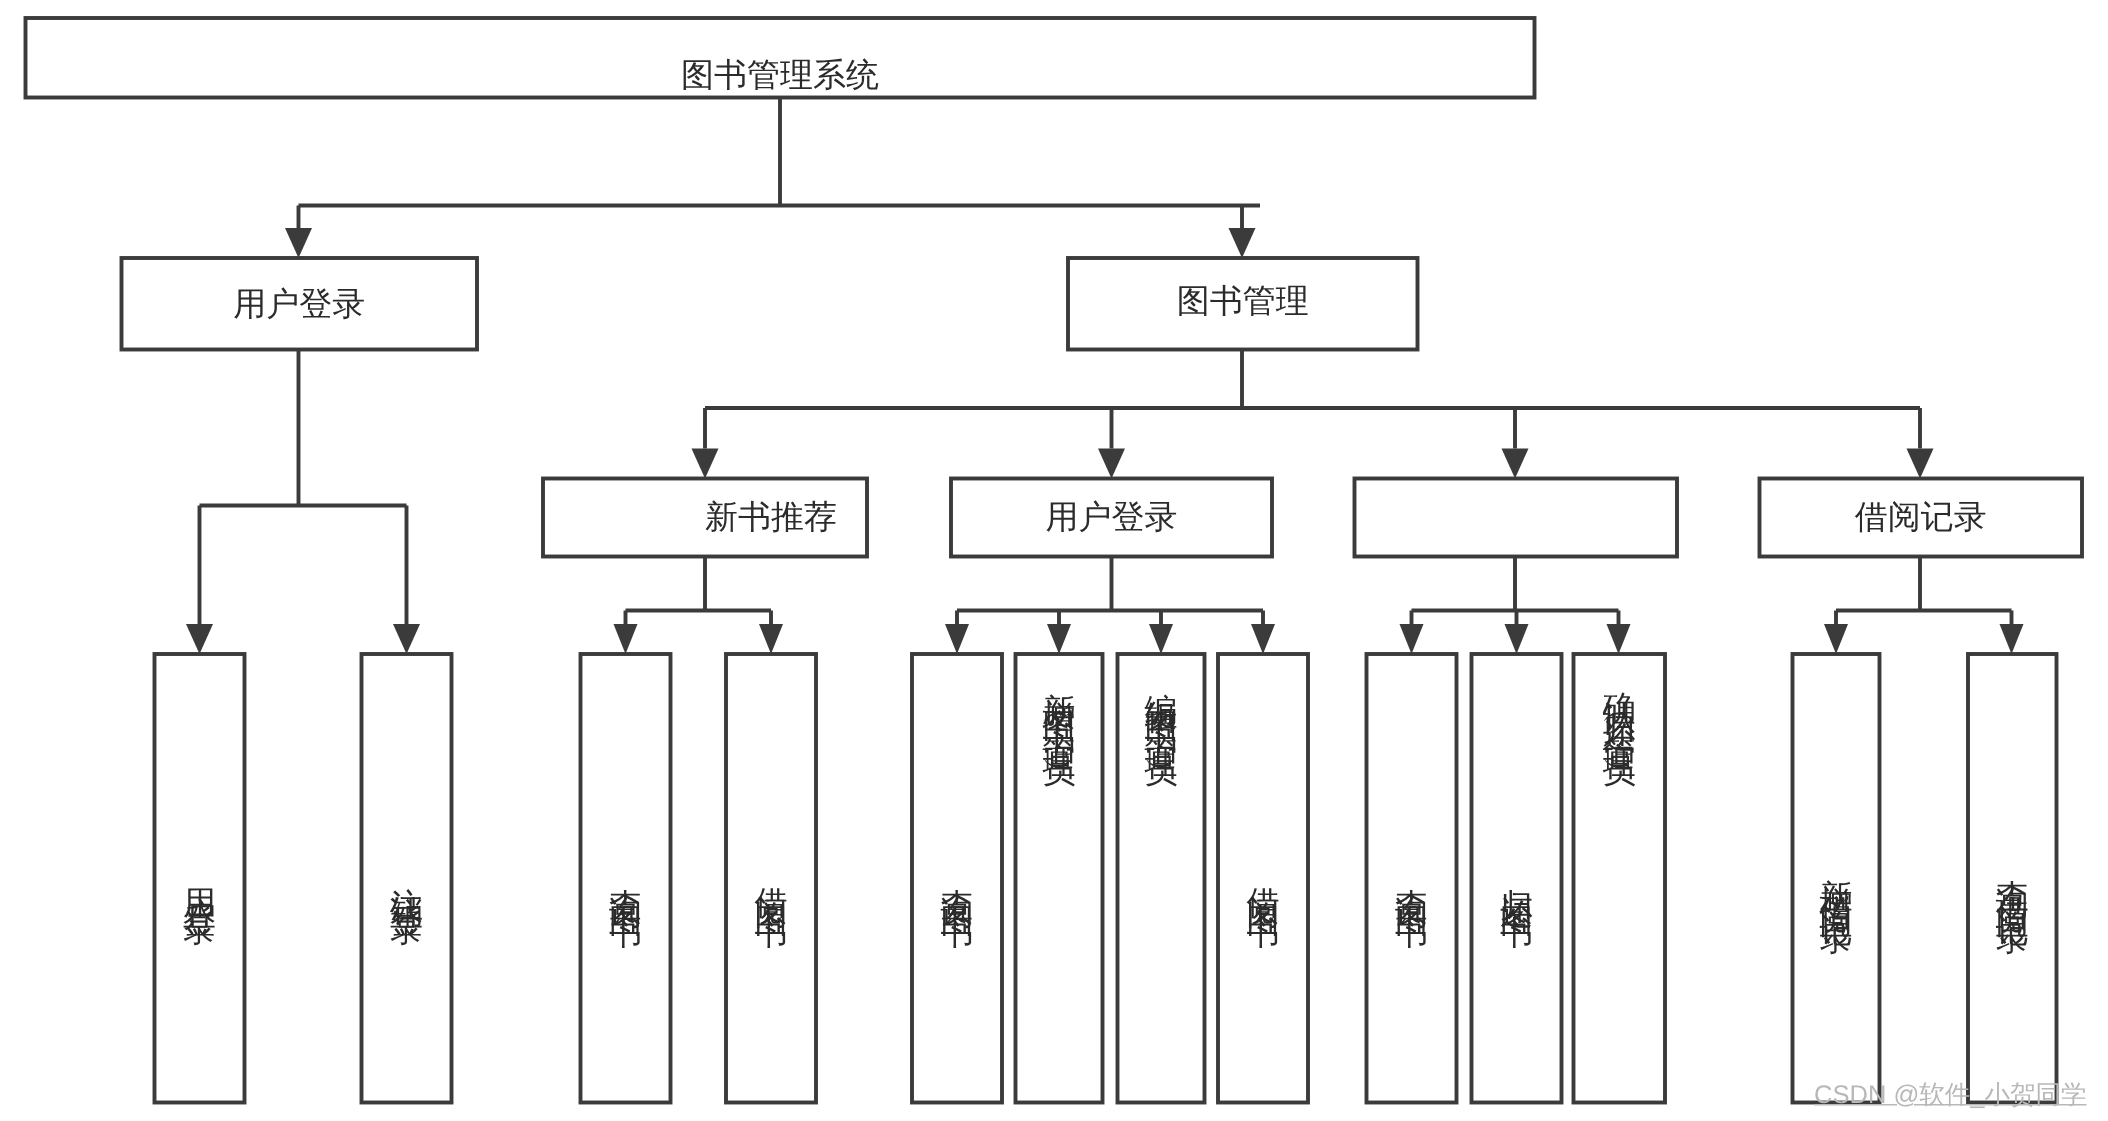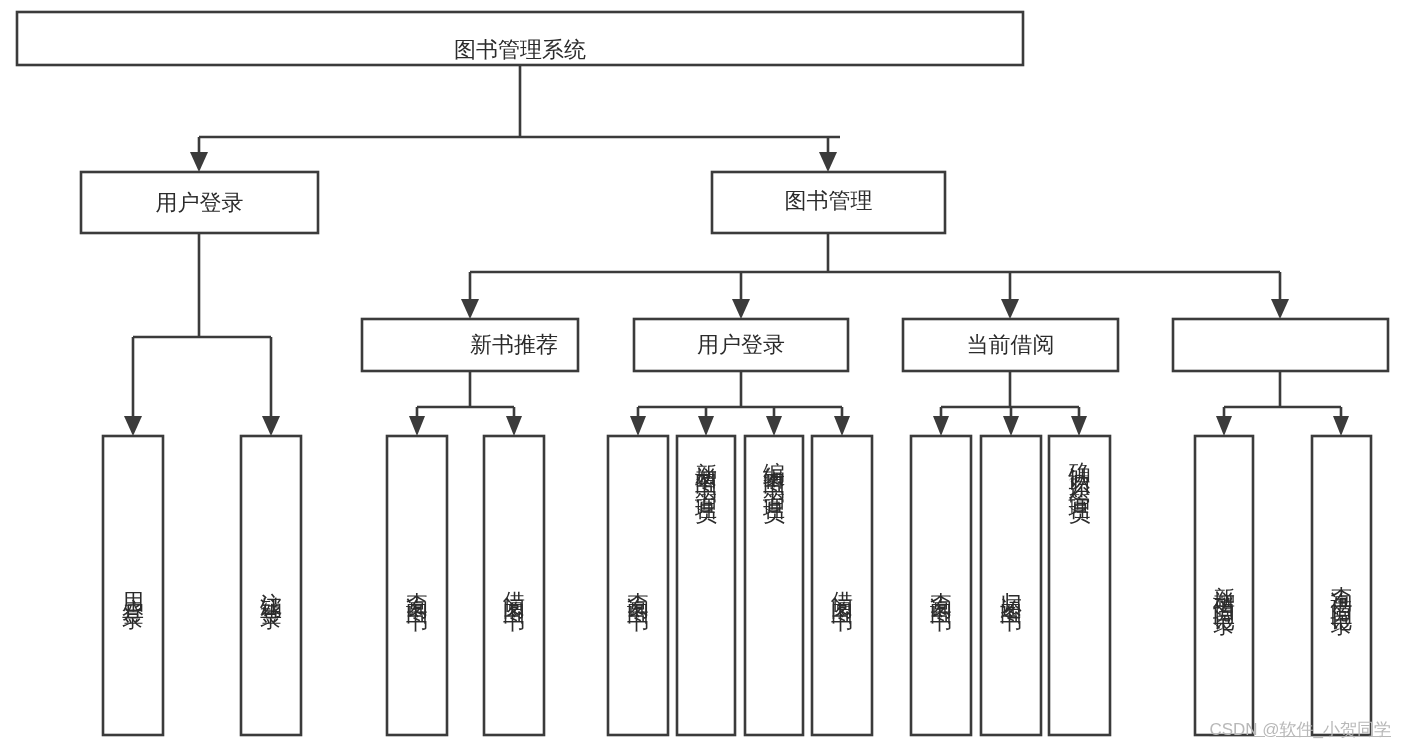--- a/index.html
+++ b/index.html
@@ -179,24 +179,24 @@
   </div>
 
   <div class="hlabel-box" style="left:362px; top:319px; width:216px; height:52px;margin-left:44px;">
     <span class="hlabel-text">新书推荐</span>
   </div>
 
   <div class="hlabel-box" style="left:634px; top:319px; width:214px; height:52px;">
     <span class="hlabel-text">用户登录</span>
   </div>
 
-  <div class="hlabel-box" style="left:903px; top:319px; width:215px; height:52px;">
-    <span class="hlabel-text">当前借阅</span>
-  </div>
-
+
+  <div class="hlabel-box" style="left:1173px; top:319px; width:215px; height:52px;">
+    <span class="hlabel-text">借阅记录</span>
+  </div>
 
   <div class="vlabel-box" style="left:103px; top:436px; width:60px; height:299px;">
     <span class="vlabel-text">用户登录</span>
   </div>
 
   <div class="vlabel-box" style="left:241px; top:436px; width:60px; height:299px;">
     <span class="vlabel-text">注销登录</span>
   </div>
 
   <div class="vlabel-box" style="left:387px; top:436px; width:60px; height:299px;">

